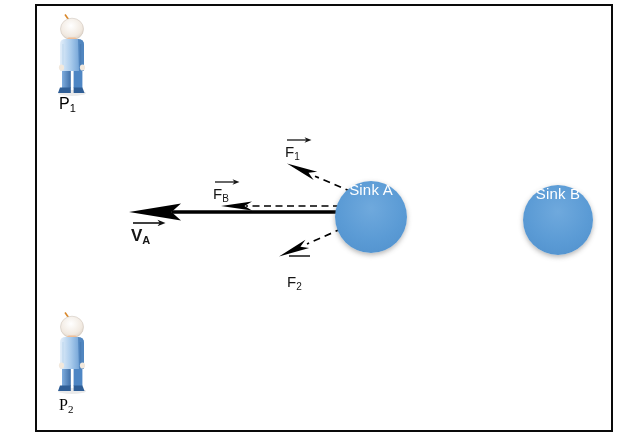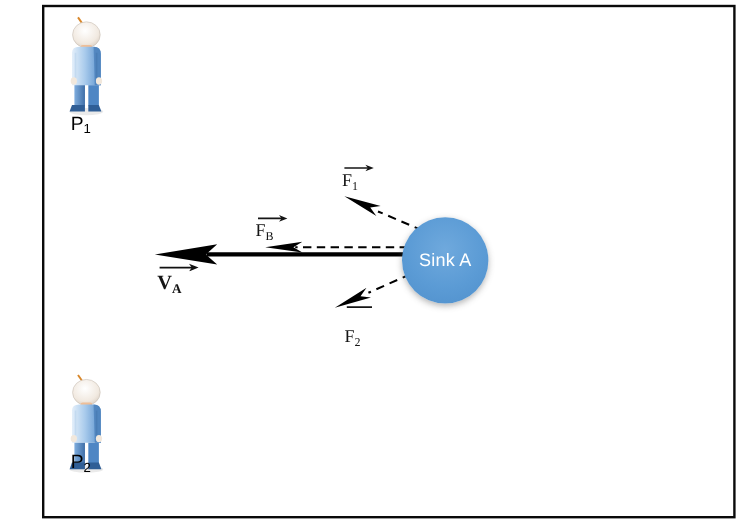--- a/index.html
+++ b/index.html
@@ -12,39 +12,39 @@
     border:2px solid #0a0a0a;box-sizing:border-box;background:#ffffff;
   }
   .arrow-layer{position:absolute;left:0;top:0;width:617px;height:437px;z-index:1;pointer-events:none;}
   .person{position:absolute;width:44px;height:84px;z-index:1;}
   .person-p1{left:50px;top:13px;}
   .person-p2{left:50px;top:311px;}
   .sink{
     position:absolute;border-radius:50%;z-index:2;
     background:radial-gradient(circle at 50% 38%, #6fa9dd 0%, #5b9bd5 55%, #4f8fcb 100%);
     box-shadow:0 2px 5px rgba(90,90,90,.45);
-    display:flex;align-items:center;justify-content:center;
+    display:flex;justify-content:center;
     color:#ffffff;font-size:15px;letter-spacing:.2px;
   }
   .sink-a{left:335px;top:181px;width:72px;height:72px;}
   .sink-b{left:523px;top:185px;width:70px;height:70px;}
   .vec-label{position:absolute;z-index:3;display:flex;flex-direction:column;align-items:flex-start;line-height:1;}
   .vec-label .ov{display:block;margin:0 0 1px 1px;}
-  .vec-label .vt{font-size:15px;color:#151515;font-family:Liberation Serif, serif;}
+  .vec-label .vt{font-size:15px;color:#151515;}
   .vec-label sub{font-size:10px;vertical-align:-3px;}
   .vec-f1{left:285px;top:134px;}
   .vec-fb{left:213px;top:176px;}
   .vec-f2{left:287px;top:252px;gap:15px;}
   .vec-va{left:131px;top:217px;}
   .vec-va .vt{font-size:17px;font-weight:bold;text-align:right;}
   .vec-va sub{font-size:11px;}
   .p-label{position:absolute;z-index:3;font-size:16px;color:#000000;line-height:1;}
   .p-label sub{font-size:11px;vertical-align:-3px;}
   .p1-label{left:59px;top:96px;}
-  .p2-label{left:59px;top:378px;}
+  .p2-label{left:59px;top:397px;font-family:Liberation Serif, serif;}
 </style>
 </head>
 <body>
 
 <div class="canvas">
 
   <div class="frame"></div>
 
   <svg class="person person-p1" viewBox="0 0 44 84">
     <defs>
@@ -105,20 +105,23 @@
 
     <g>
       <line x1="342" y1="228.5" x2="307" y2="244" stroke="#000" stroke-width="1.7" stroke-dasharray="7,5"></line>
       <polygon points="0,0 31,-4.5 23.5,0 31,4.5" fill="#000" transform="translate(279,256.5) rotate(-24.2)"></polygon>
     </g>
   </svg>
 
   <div class="sink sink-a">
     <span>Sink A</span>
   </div>
+  <div class="sink sink-b">
+    <span>Sink B</span>
+  </div>
 
   <div class="vec-label vec-f1">
     <svg class="ov" width="26" height="9" viewBox="0 0 26 9">
       <line x1="1" y1="6" x2="22" y2="6" stroke="#151515" stroke-width="1.3"></line>
       <polygon points="25.5,6 18.5,3.2 20.6,6 18.5,8.8" fill="#151515"></polygon>
     </svg>
     <span class="vt"><span>F</span><sub>1</sub></span>
   </div>
 
   <div class="vec-label vec-fb">

